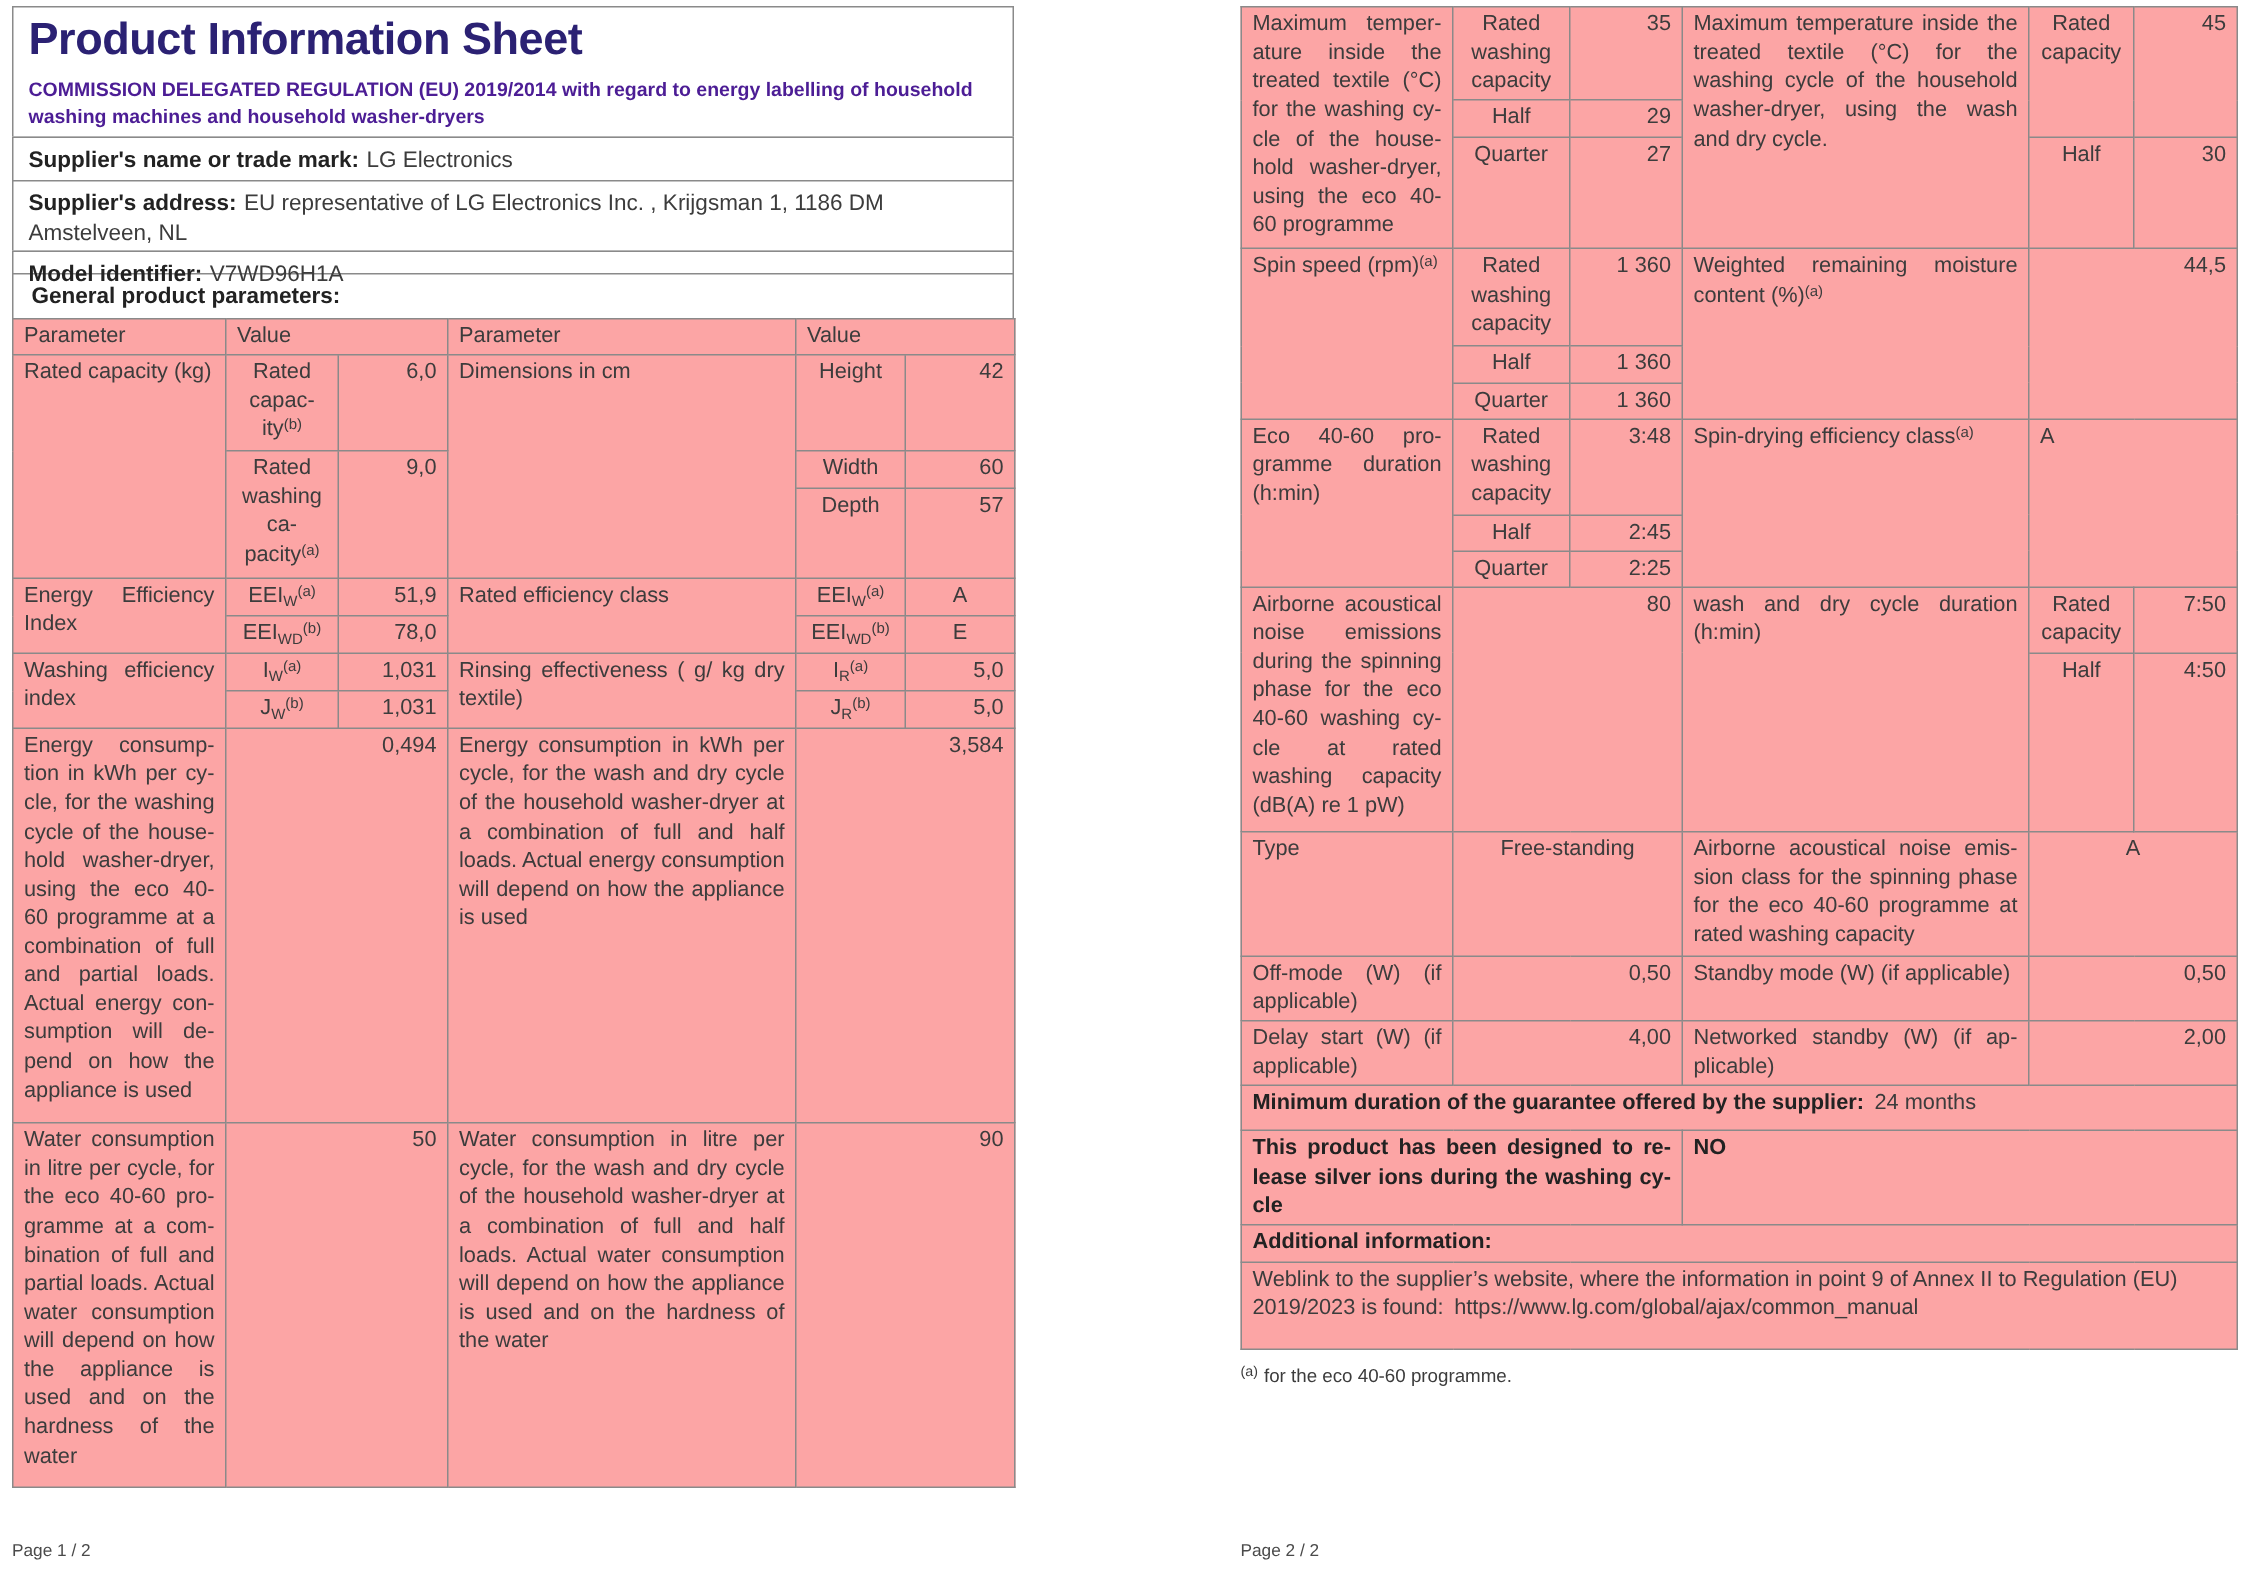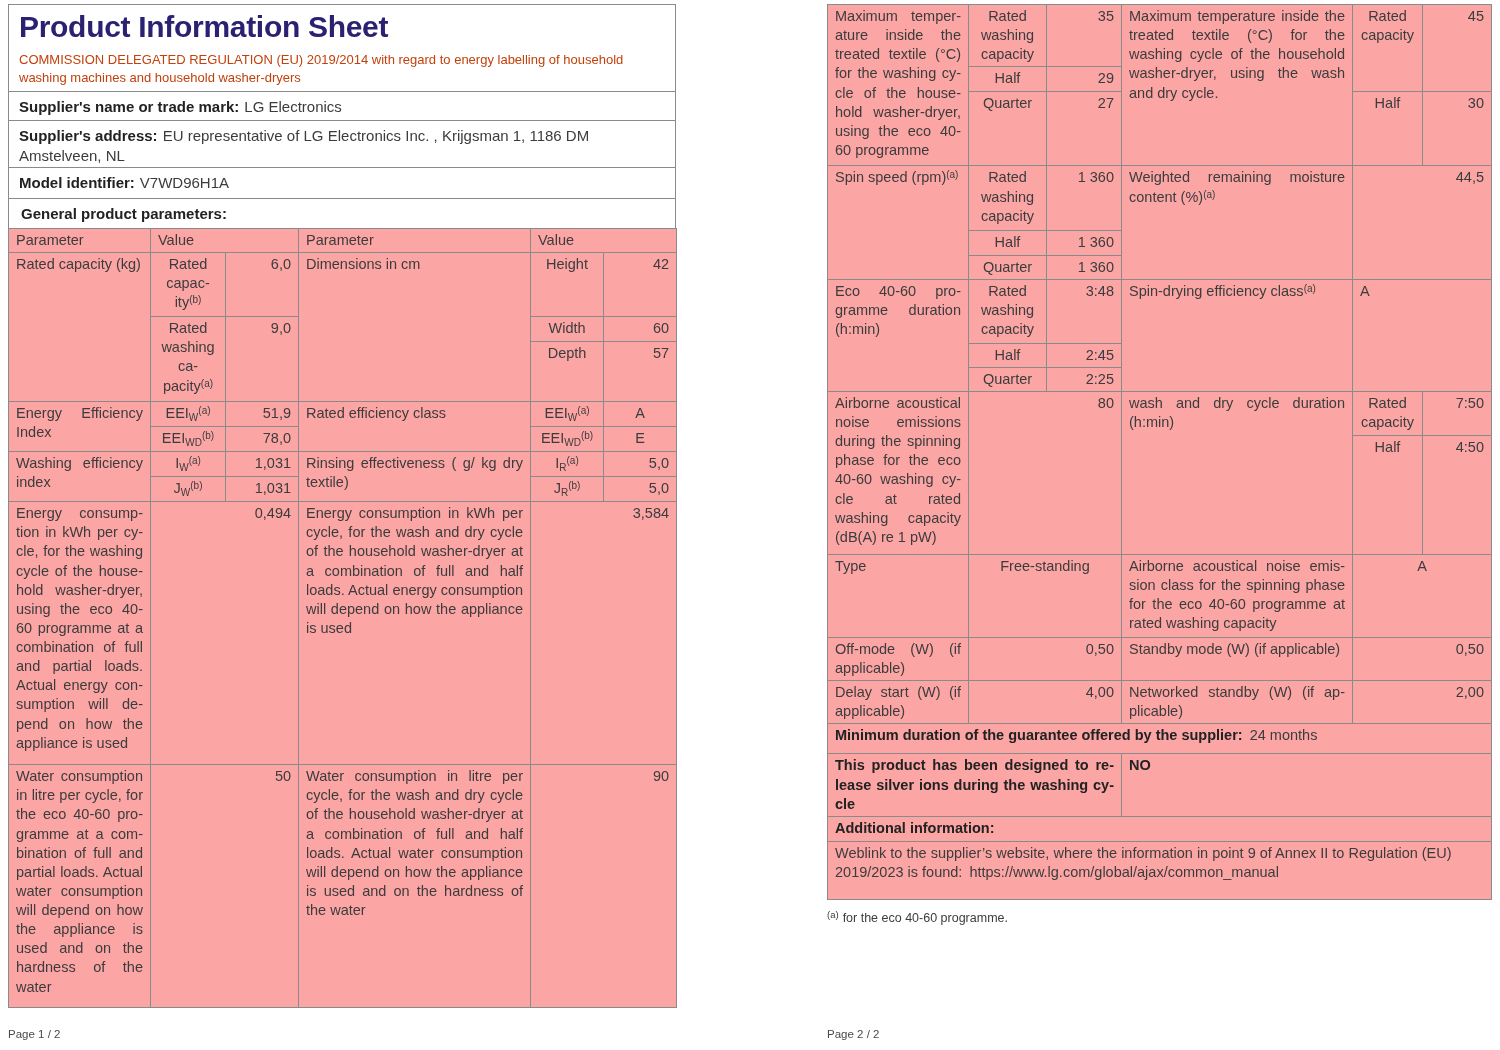--- a/index.html
+++ b/index.html
@@ -6,27 +6,27 @@
   .canvas{position:relative;width:1500px;height:1050px;background:#ffffff;
           font-family:"Liberation Sans","DejaVu Sans",sans-serif;color:#3c3c3c;}
   .page{position:absolute;top:4px;}
   #p1{left:8px;width:668px;}
   #p2{left:827px;width:664px;}
 
   .box{border:1px solid #8a8a8a;padding:5px 10px;box-sizing:border-box;background:#fff;}
   .box + .box{margin-top:-1px;}
   .titlebox{height:88px;padding-top:5px;}
   h1.title{margin:0;font-size:30px;line-height:1.15;color:#2b2173;letter-spacing:-0.3px;font-weight:bold;}
-  .reg{margin:6px 0 0;font-size:13px;line-height:1.4;color:#c2410c;max-width:642px;}
+  .reg{margin:6px 0 0;font-size:13px;line-height:1.4;color:#4c1d95;max-width:642px;font-weight:bold;}
   .inforow{font-size:15px;line-height:1.32;}
   .inforow .lbl{font-weight:bold;color:#222;}
   .inforow .val{margin-left:5px;}
   #name-row{height:30px;}
   #addr-row{height:48px;}
-  #model-row{height:32px;}
+  #model-row{height:16px;}
   #general-row{height:31px;padding-left:12px;}
   #general-row .lbl{font-size:15px;}
 
   table.params{border-collapse:collapse;table-layout:fixed;margin-top:-1px;background:#fca5a5;}
   #p1 table.params{width:668px;}
   #p2 table.params{width:664px;}
   td,th{border:1px solid #8a8a8a;vertical-align:top;padding:2px 7px;font-size:14.5px;line-height:1.32;
         overflow:hidden;box-sizing:border-box;}
   th{font-weight:normal;text-align:left;height:24px;}
   .param{text-align:justify;}

